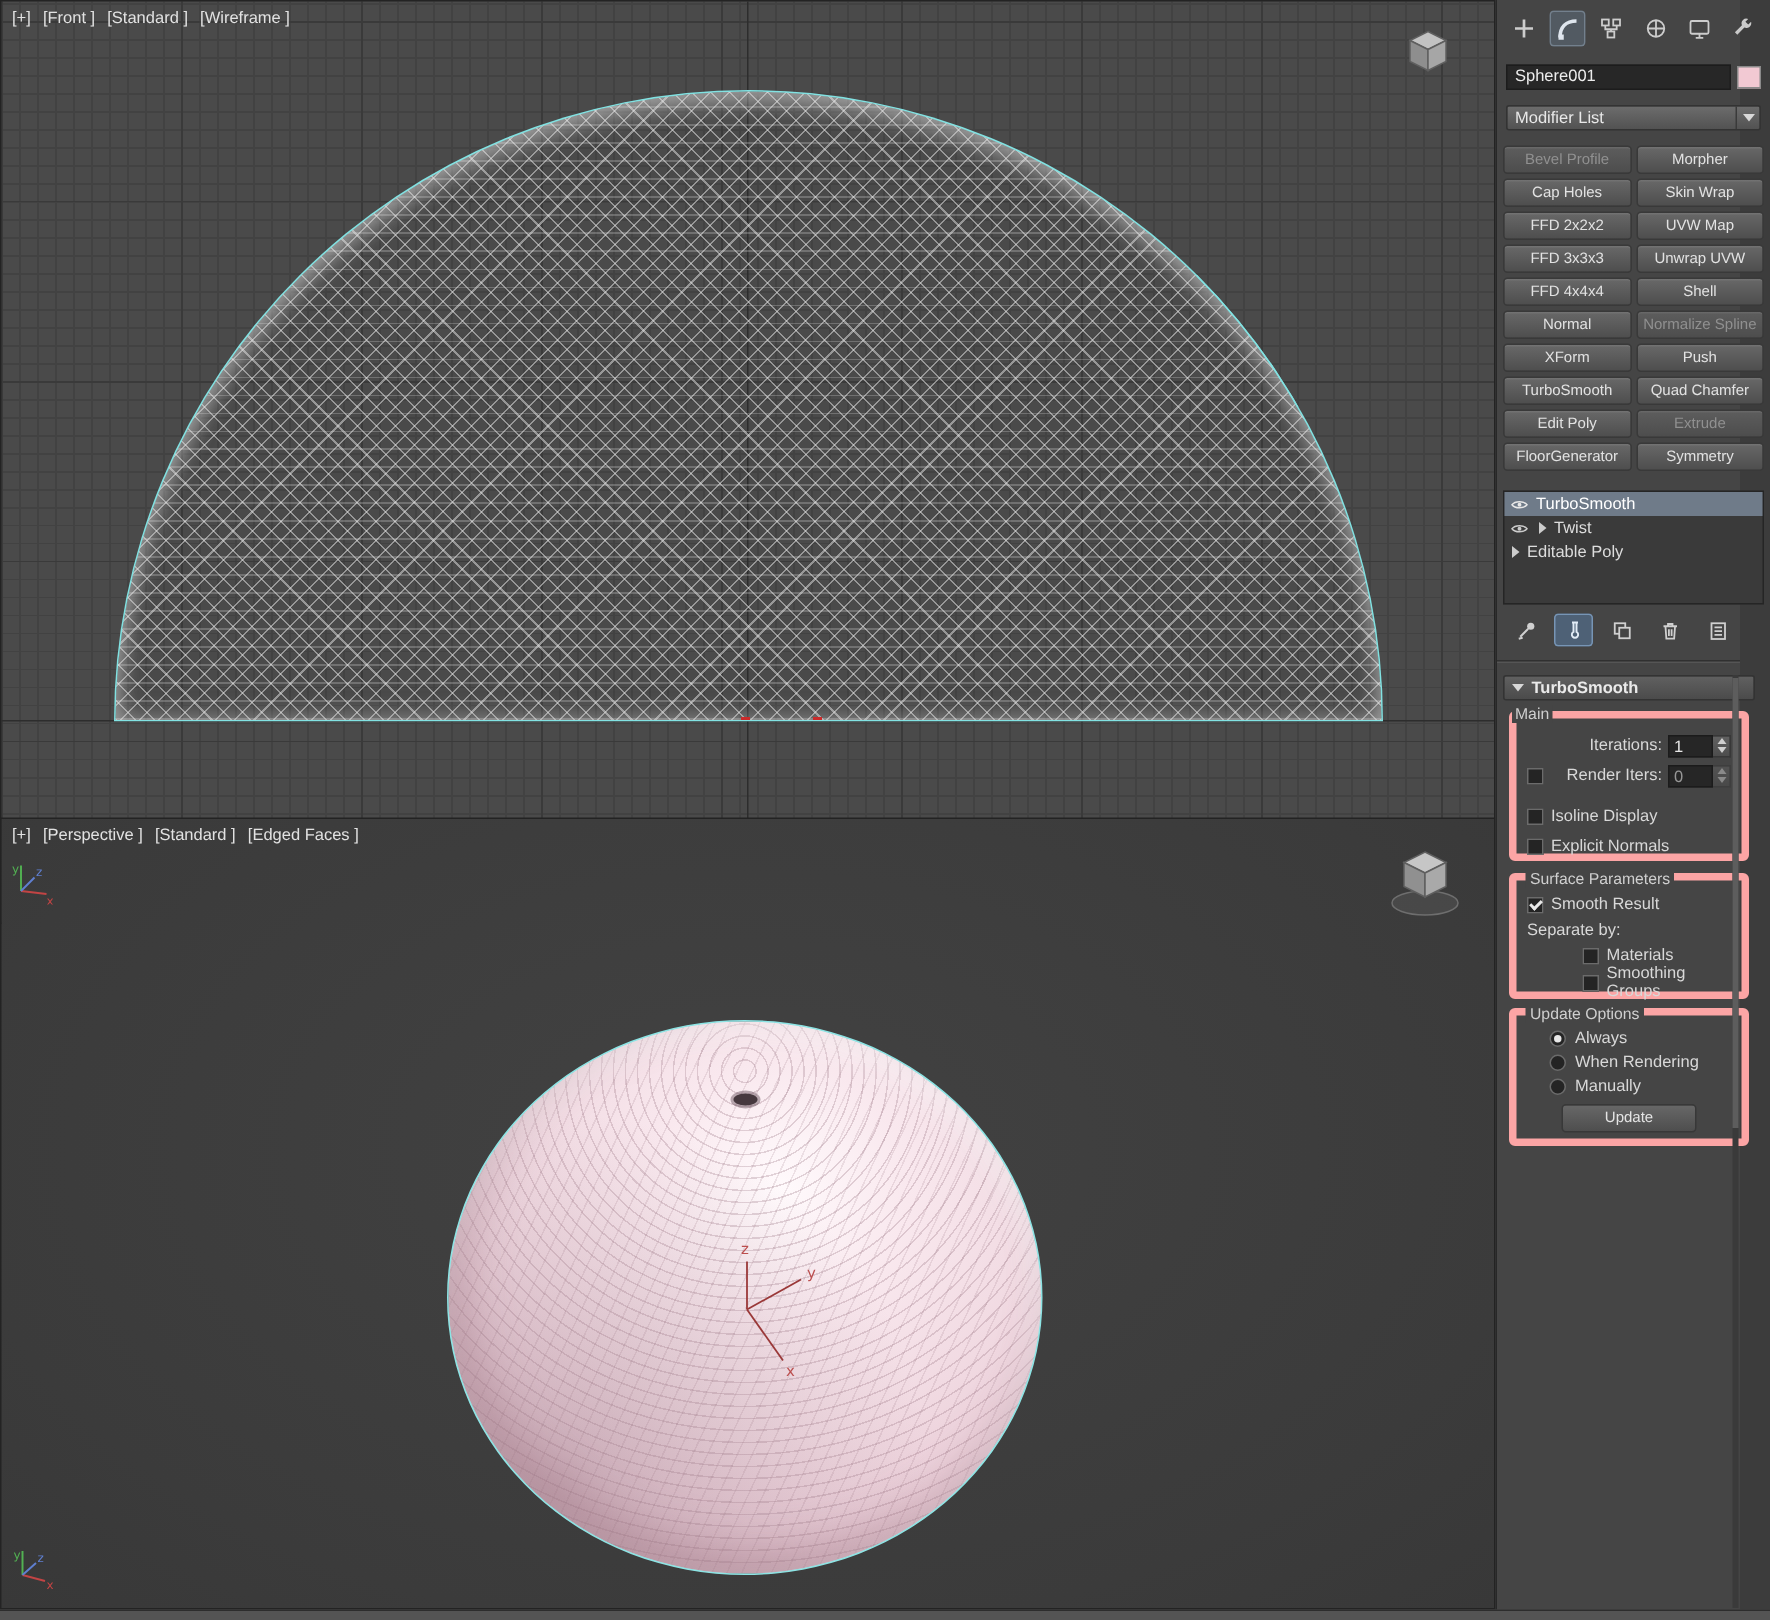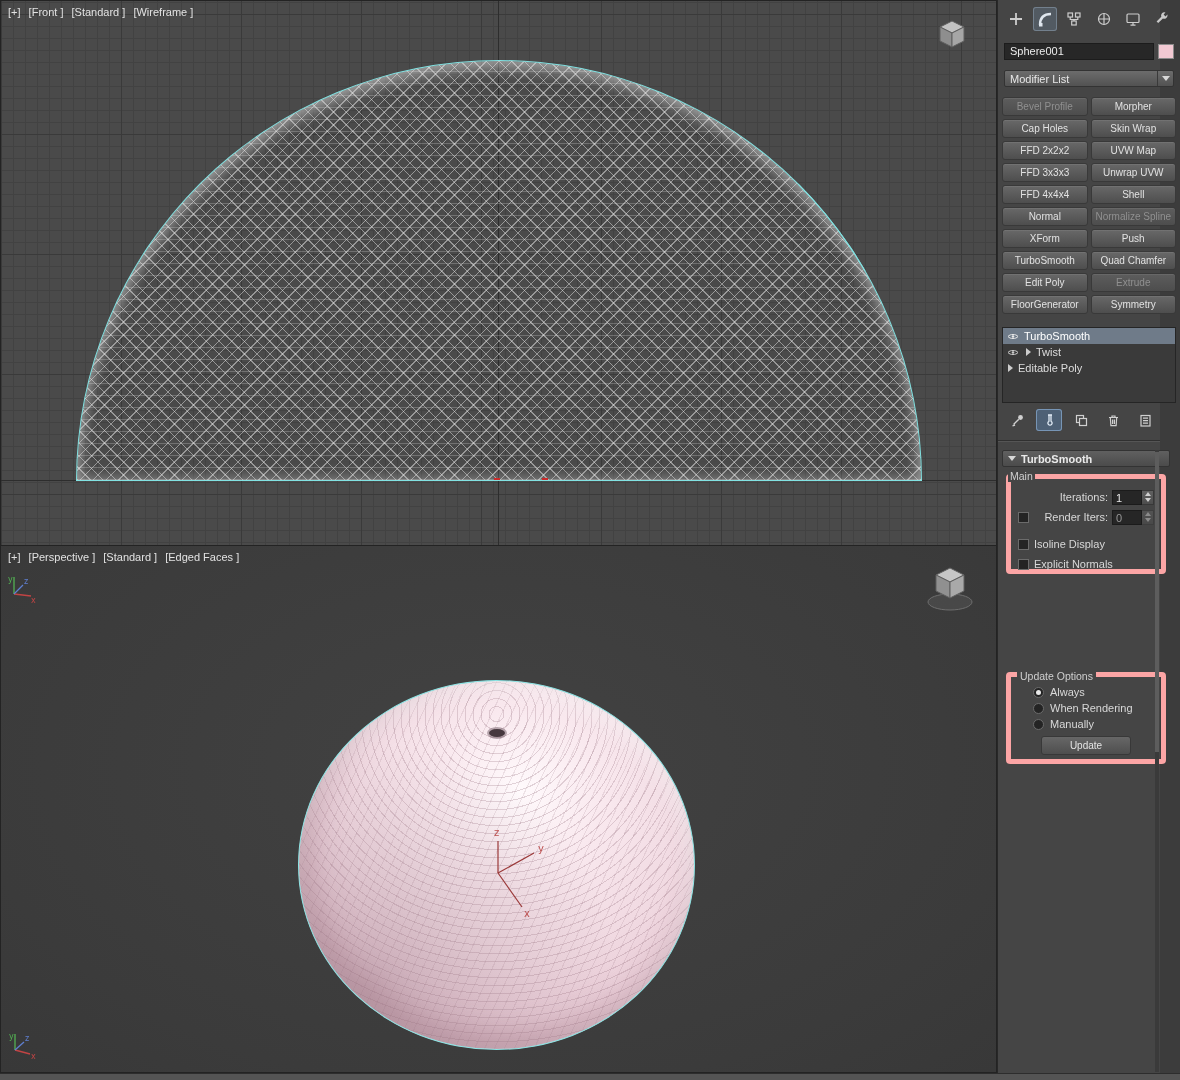--- a/index.html
+++ b/index.html
@@ -375,20 +375,38 @@
       <div class="prow" style="margin-top:7px;">
         <span class="cb"></span>
         <span class="lbl">Isoline Display</span>
       </div>
       <div class="prow">
         <span class="cb"></span>
         <span class="lbl">Explicit Normals</span>
       </div>
     </div>
 
+    <div class="groupbox group-surface">
+      <span class="legend">Surface Parameters</span>
+      <div class="prow" style="margin-top:7px;height:18px;">
+        <span class="cb checked"></span>
+        <span class="lbl">Smooth Result</span>
+      </div>
+      <div class="prow" style="height:16px;">
+        <span class="lbl">Separate by:</span>
+      </div>
+      <div class="prow" style="height:18px;padding-left:44px;">
+        <span class="cb"></span>
+        <span class="lbl">Materials</span>
+      </div>
+      <div class="prow" style="height:18px;padding-left:44px;">
+        <span class="cb"></span>
+        <span class="lbl">Smoothing Groups</span>
+      </div>
+    </div>
 
     <div class="groupbox group-update">
       <span class="legend">Update Options</span>
       <div class="prow" style="margin-top:7px;height:16px;padding-left:22px;">
         <span class="radio selected"></span>
         <span class="lbl">Always</span>
       </div>
       <div class="prow" style="height:16px;padding-left:22px;">
         <span class="radio"></span>
         <span class="lbl">When Rendering</span>

